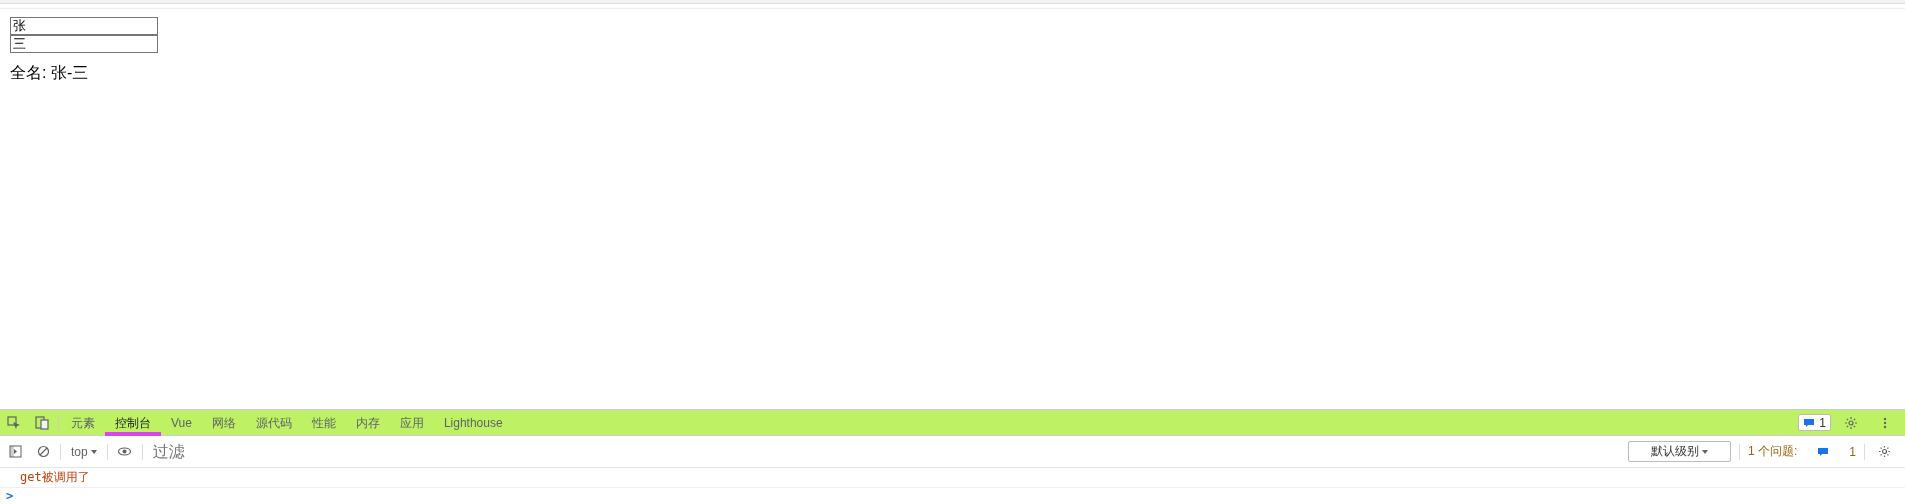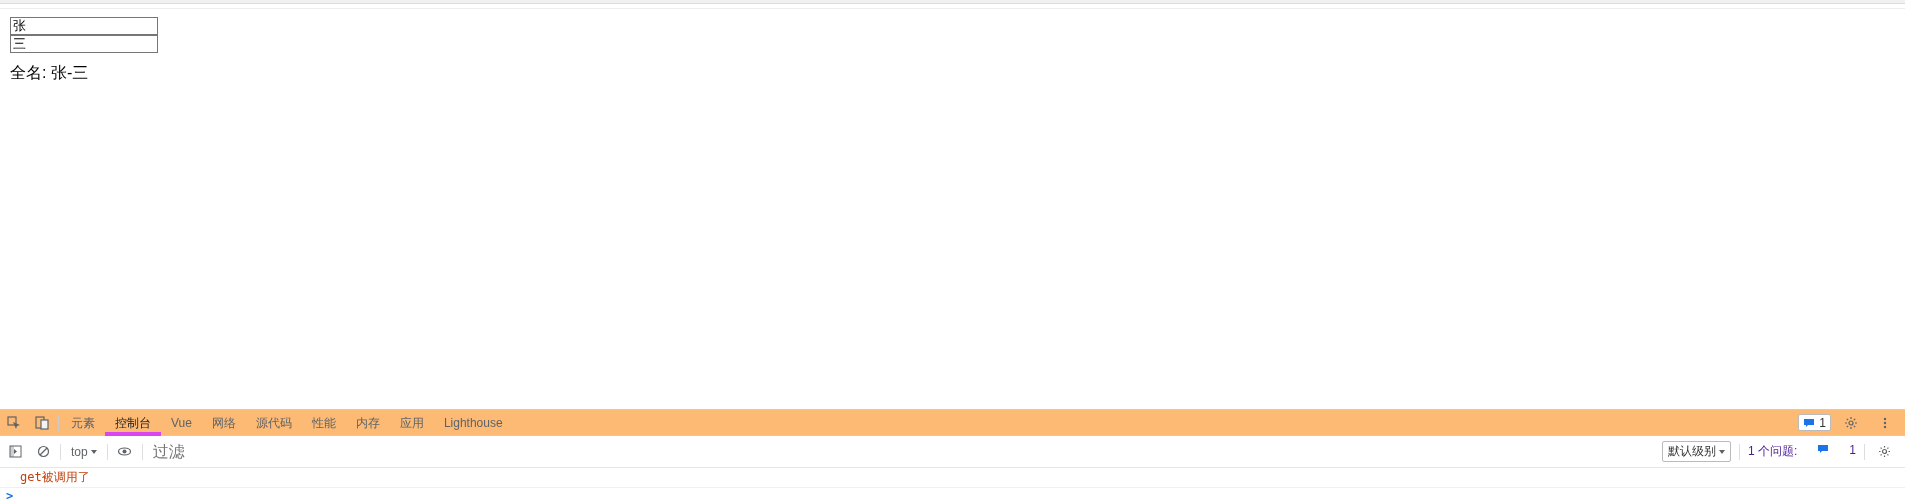--- a/index.html
+++ b/index.html
@@ -45,21 +45,21 @@
       background: #f1f3f4;
       font-family: "Segoe UI", Arial, sans-serif;
       font-size: 12px;
       color: #333;
     }
     .devtools-tabbar {
       display: flex;
       align-items: center;
       height: 26px;
       border-bottom: 1px solid #ccc;
-      background: #fdba74;
+      background: #bef264;
       position: relative;
     }
     .dt-icon-btn {
       width: 28px;
       height: 26px;
       display: flex;
       align-items: center;
       justify-content: center;
       color: #5f6368;
       cursor: pointer;
@@ -144,30 +144,30 @@
       align-items: center;
       gap: 8px;
       padding-right: 6px;
     }
     .ct-dropdown {
       display: flex;
       align-items: center;
       gap: 3px;
       border: 1px solid #bbb;
       border-radius: 2px;
-      padding: 1px 5px;
+      padding: 1px 22px;
       background: #fff;
       cursor: pointer;
       color: #333;
     }
     .issues-link {
-      color: #4c1d95;
-      cursor: pointer;
-      display: flex;
-      align-items: flex-start;
+      color: #a16207;
+      cursor: pointer;
+      display: flex;
+      align-items: center;
       gap: 20px;
     }
     .console-body {
       background: #fff;
       font-family: Consolas, Menlo, monospace;
       font-size: 12px;
     }
     .console-row {
       display: flex;
       align-items: flex-start;

